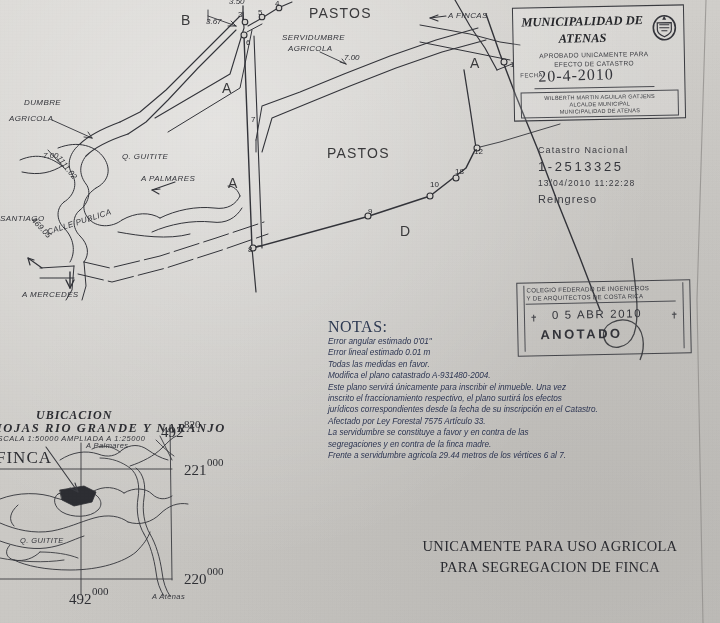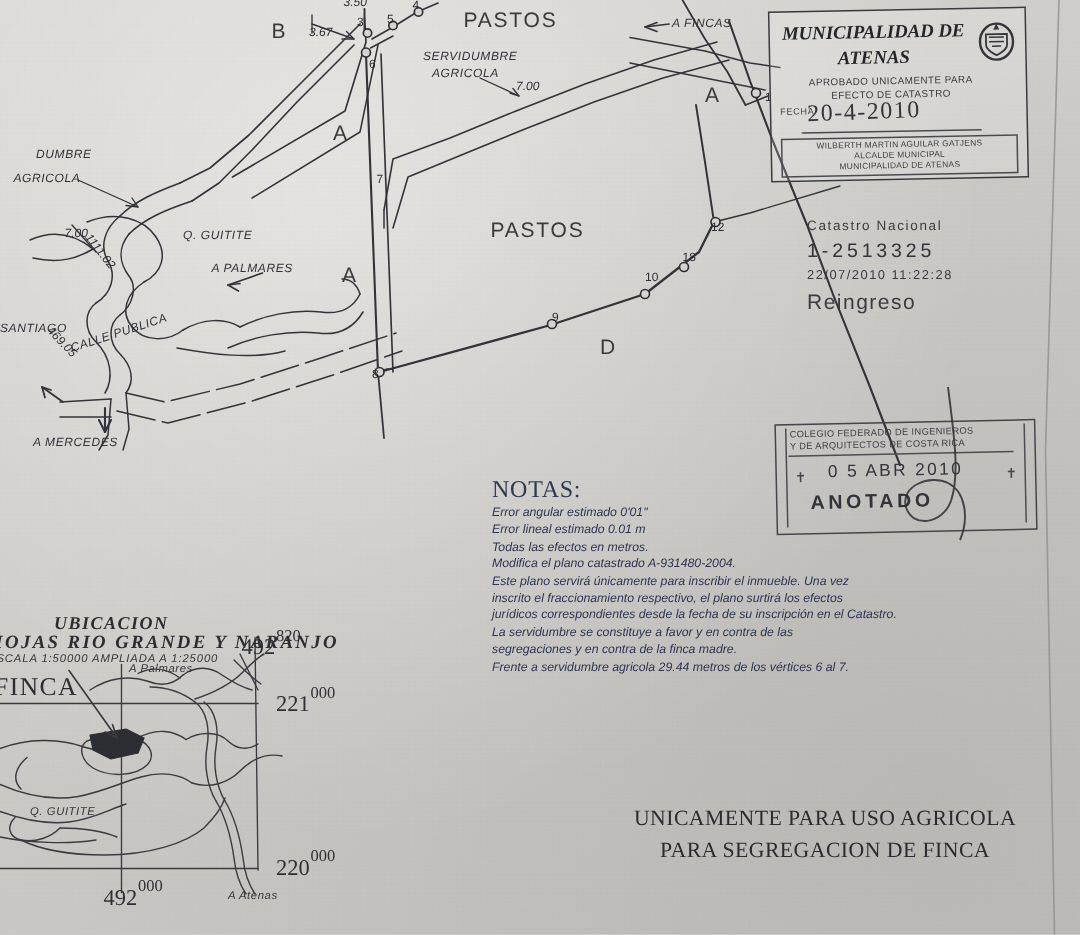--- a/index.html
+++ b/index.html
@@ -49,21 +49,21 @@
   #muni .sigbox{position:absolute;left:6px;top:84px;width:156px;height:24px;border:1.2px solid #4a4b50;}
   #muni .s1{position:absolute;left:0;top:2px;width:156px;text-align:center;font-size:5.6px;letter-spacing:.2px;color:#3d3e43;}
   #muni .s2{position:absolute;left:0;top:9px;width:156px;text-align:center;font-size:5.6px;letter-spacing:.2px;color:#3d3e43;}
   #muni .s3{position:absolute;left:0;top:16px;width:156px;text-align:center;font-size:5.6px;letter-spacing:.2px;color:#3d3e43;}
   #muni .crest{position:absolute;right:6px;top:8px;width:26px;height:28px;}
   
   #catastro{position:absolute;left:538px;top:145px;}
   #catastro .c1{font-size:9px;letter-spacing:1.1px;color:#3b3c42;font-family:"Liberation Sans",sans-serif;}
   #catastro .c2{font-size:13px;letter-spacing:2.6px;color:#34353b;margin-top:4px;}
   #catastro .c3{font-size:8.6px;letter-spacing:1px;color:#3b3c42;margin-top:4px;}
-  #catastro .c4{font-size:14px;letter-spacing:1px;color:#3b3c42;margin-top:5px;}
+  #catastro .c4{font-size:11px;letter-spacing:1px;color:#3b3c42;margin-top:5px;}
   
   #cfia{position:absolute;left:517px;top:281px;width:172px;height:72px;border:1.5px solid #45464b;transform:rotate(-1.2deg);}
   #cfia .l1{position:absolute;left:9px;top:3px;font-size:6.2px;letter-spacing:.25px;color:#3e3f45;}
   #cfia .l2{position:absolute;left:9px;top:11px;font-size:6.2px;letter-spacing:.25px;color:#3e3f45;}
   #cfia .date{position:absolute;left:34px;top:26px;font-size:11.5px;letter-spacing:1.6px;color:#34353b;}
   #cfia .anot{position:absolute;left:22px;top:44px;font-size:13px;letter-spacing:2.5px;color:#33343a;font-weight:bold;}
   #cfia .cr{position:absolute;font-size:9px;color:#45464b;}
   #cfia .hr{position:absolute;left:8px;top:20px;width:150px;border-bottom:1.2px solid #4d4e53;}
   #cfia .vl{position:absolute;left:6px;top:2px;height:66px;border-left:1.2px solid #4d4e53;}
   #cfia .vr{position:absolute;right:6px;top:2px;height:66px;border-left:1.2px solid #4d4e53;}
@@ -216,25 +216,26 @@
 <div class="txt lab-vtx" style="left:248px;top:245px;">8</div>
 <div class="txt lab-vtx" style="left:368px;top:207px;">9</div>
 <div class="txt lab-vtx" style="left:430px;top:180px;">10</div>
 <div class="txt lab-vtx" style="left:455px;top:167px;">18</div>
 <div class="txt lab-vtx" style="left:474px;top:147px;">12</div>
 
 <div id="notes">
   <div class="head">NOTAS:</div>
   <div class="line">Error angular estimado 0'01"</div>
   <div class="line">Error lineal     estimado 0.01 m</div>
-  <div class="line">Todas las efectos en metros.</div>
+  <div class="line">Todas las medidas en favor.</div>
   <div class="line">Modifica el plano catastrado A-931480-2004.</div>
   <div class="line">Este plano servirá únicamente para inscribir el inmueble. Una vez</div>
   <div class="line">inscrito el fraccionamiento respectivo, el plano surtirá los efectos</div>
   <div class="line">jurídicos correspondientes desde la fecha de su inscripción en el Catastro.</div>
+  <div class="line">Afectado por Ley Forestal 7575 Artículo 33.</div>
   <div class="line">La servidumbre se constituye a favor y en contra de las</div>
   <div class="line">segregaciones y en contra de la finca madre.</div>
   <div class="line">Frente a servidumbre agricola 29.44 metros de los vértices 6 al 7.</div>
 </div>
 
 <div id="muni">
   <div class="t1">MUNICIPALIDAD DE</div>
   <div class="t2">ATENAS</div>
   <div class="t3">APROBADO UNICAMENTE PARA</div>
   <div class="t4">EFECTO DE CATASTRO</div>
@@ -250,21 +251,21 @@
   <div class="sigbox">
     <div class="s1">WILBERTH MARTIN AGUILAR GATJENS</div>
     <div class="s2">ALCALDE MUNICIPAL</div>
     <div class="s3">MUNICIPALIDAD DE ATENAS</div>
   </div>
 </div>
 
 <div id="catastro">
   <div class="c1">Catastro Nacional</div>
   <div class="c2">1-2513325</div>
-  <div class="c3">22/07/2010 11:22:28</div>
+  <div class="c3">13/04/2010 11:22:28</div>
   <div class="c4">Reingreso</div>
 </div>
 
 <div id="cfia">
   <div class="vl"></div>
   <div class="vr"></div>
   <div class="l1">COLEGIO FEDERADO DE INGENIEROS</div>
   <div class="l2">Y DE ARQUITECTOS DE COSTA RICA</div>
   <div class="hr"></div>
   <div class="date">0 5 ABR 2010</div>

